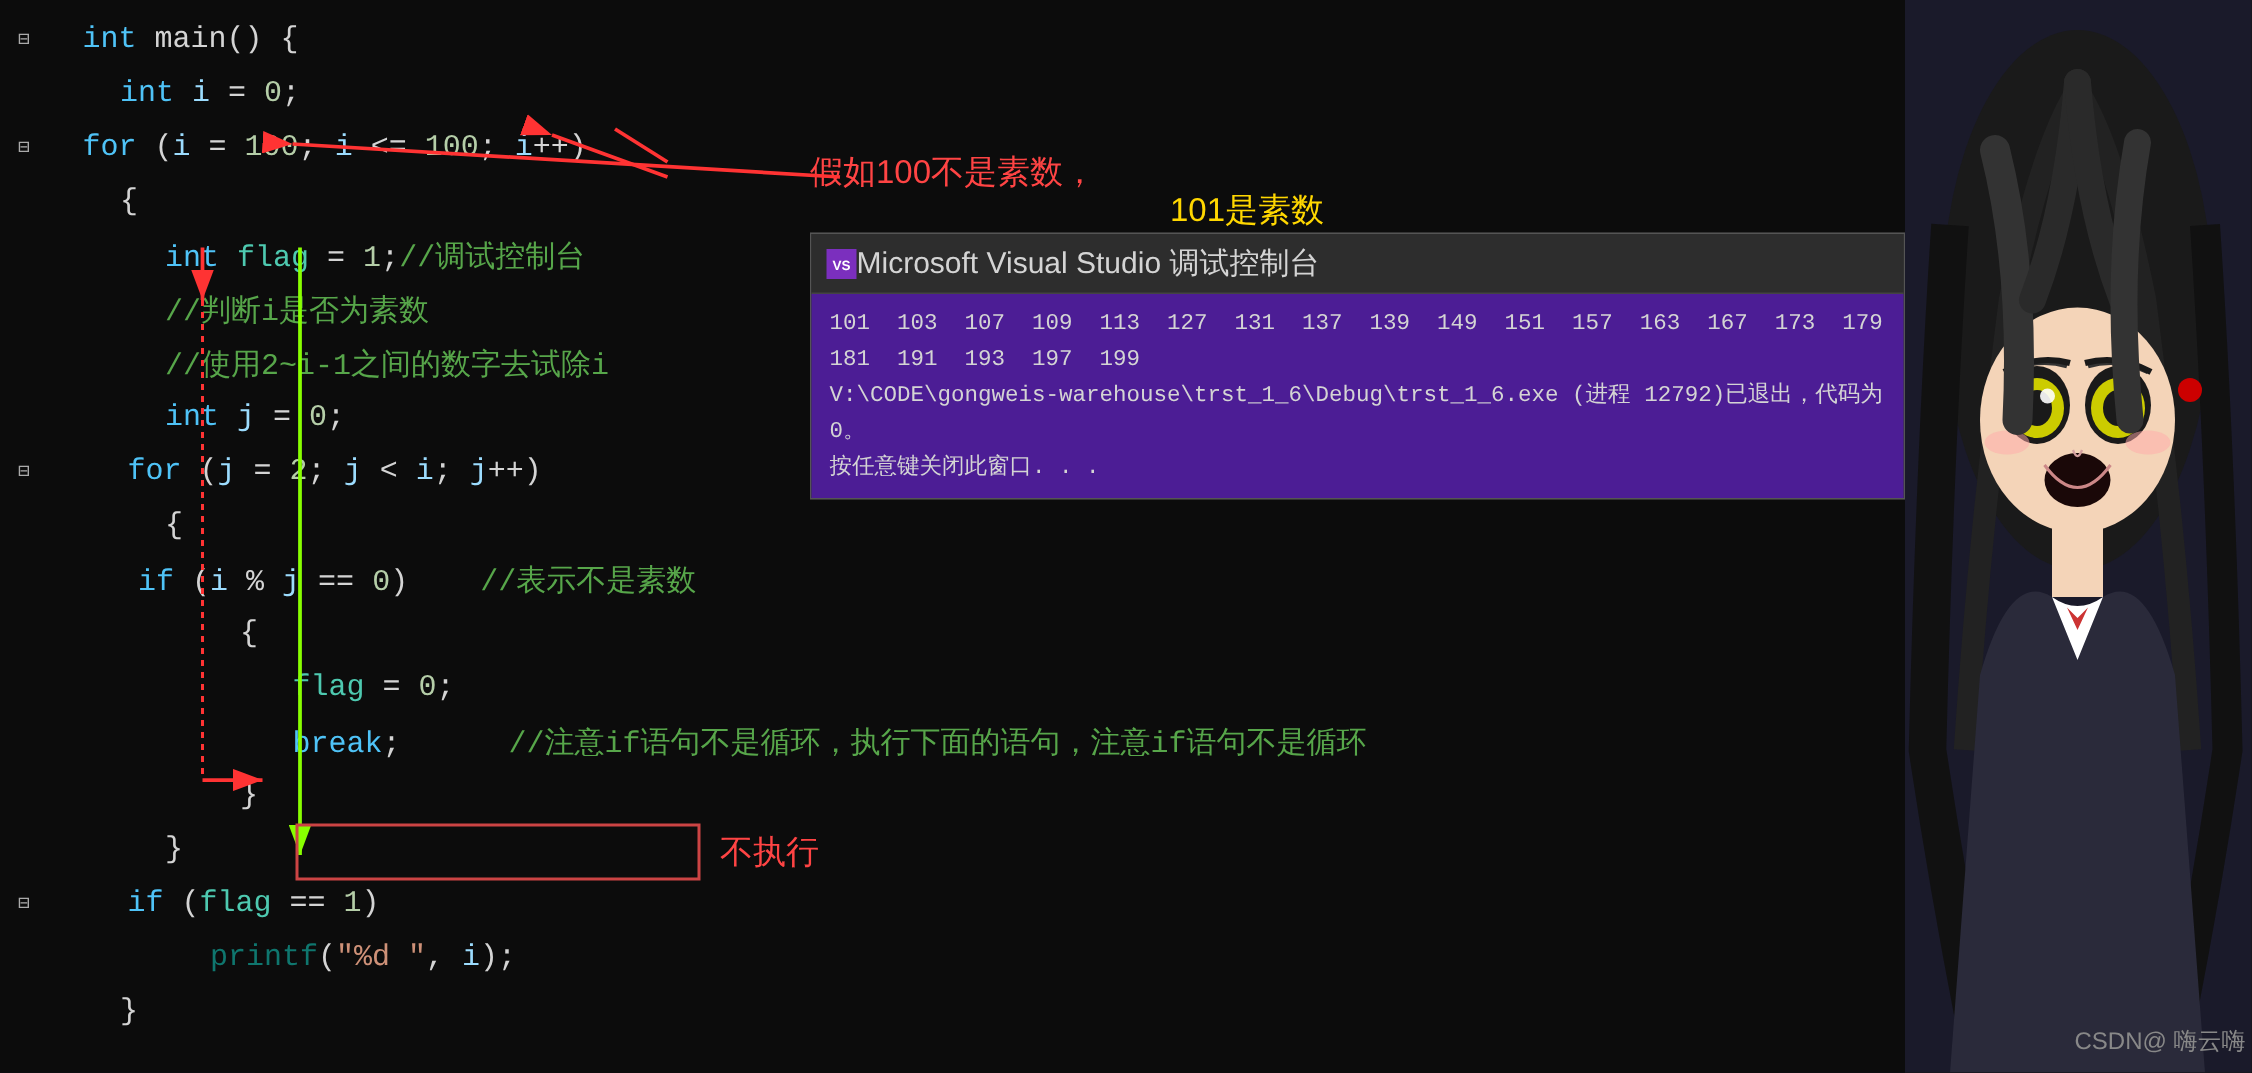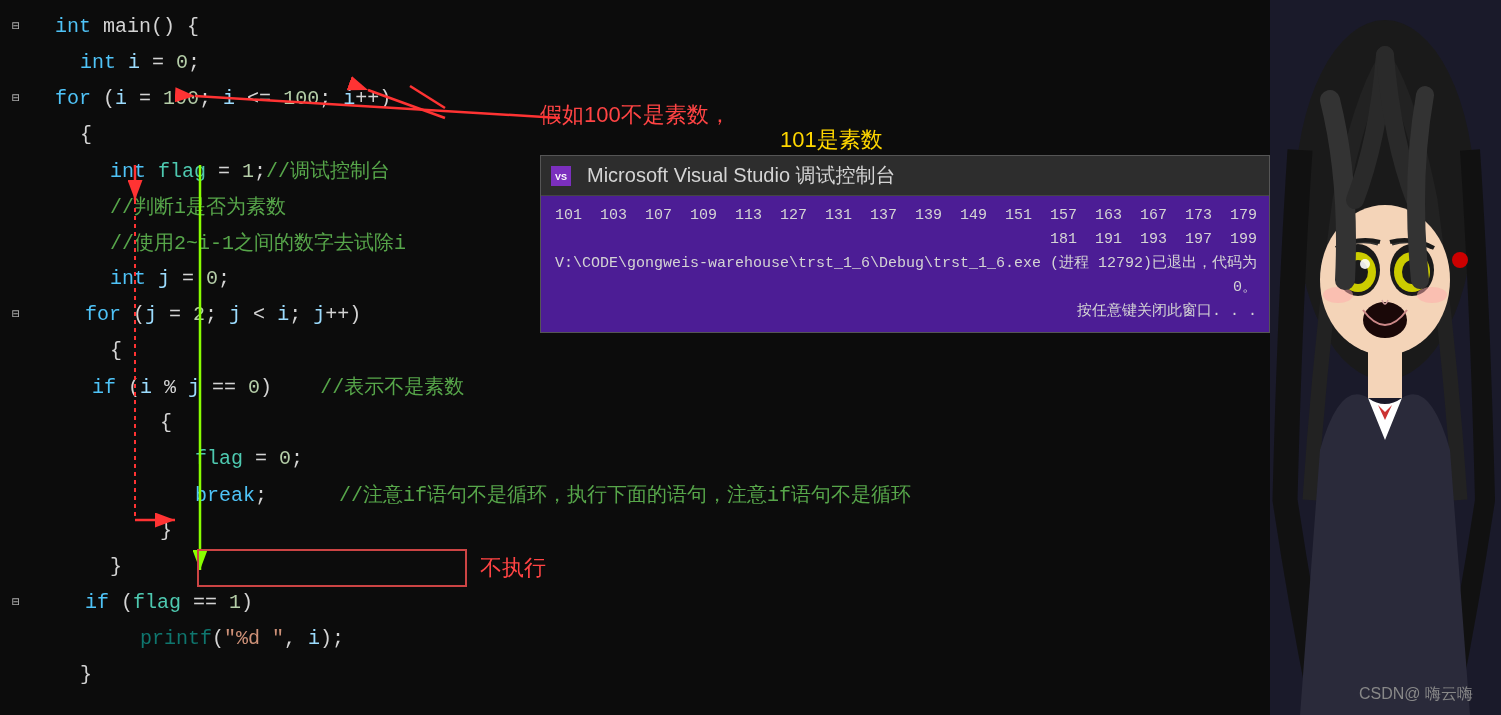--- a/index.html
+++ b/index.html
@@ -38,21 +38,20 @@
       align-items: center;
       height: 36px;
       padding-left: 50px;
       position: relative;
     }
 
     code {
       font-family: 'Consolas', 'Courier New', monospace;
       font-size: 20px;
       white-space: pre;
-      text-align: right;
     }
 
     .kw { color: #4fc3f7; } 
     .fn { color: #0f766e; } 
     .num { color: #b5cea8; } 
     .str { color: #ce9178; } 
     .cm { color: #57a64a; } 
     .plain { color: #d4d4d4; }
     .var-i { color: #9cdcfe; }
     .var-j { color: #9cdcfe; }
@@ -74,21 +73,21 @@
       position: relative;
       display: flex;
       align-items: center;
       justify-content: center;
     }
 
     
     .csdn-watermark {
       position: absolute;
       bottom: 10px;
-      right: 28px;
+      right: 4px;
       color: #888;
       font-size: 16px;
       font-family: Arial, sans-serif;
     }
 
     
     .console-popup {
       position: absolute;
       top: 155px;
       left: 540px;
@@ -96,21 +95,21 @@
       background: #1e1e1e;
       border: 1px solid #555;
       z-index: 10;
     }
 
     .console-titlebar {
       background: #2d2d2d;
       padding: 6px 10px;
       display: flex;
       align-items: center;
-      gap: 16px;
+      gap: 0;
       border-bottom: 1px solid #444;
     }
 
     .console-icon {
       width: 20px;
       height: 20px;
       background: #7b2fbe;
       display: inline-flex;
       align-items: center;
       justify-content: center;

